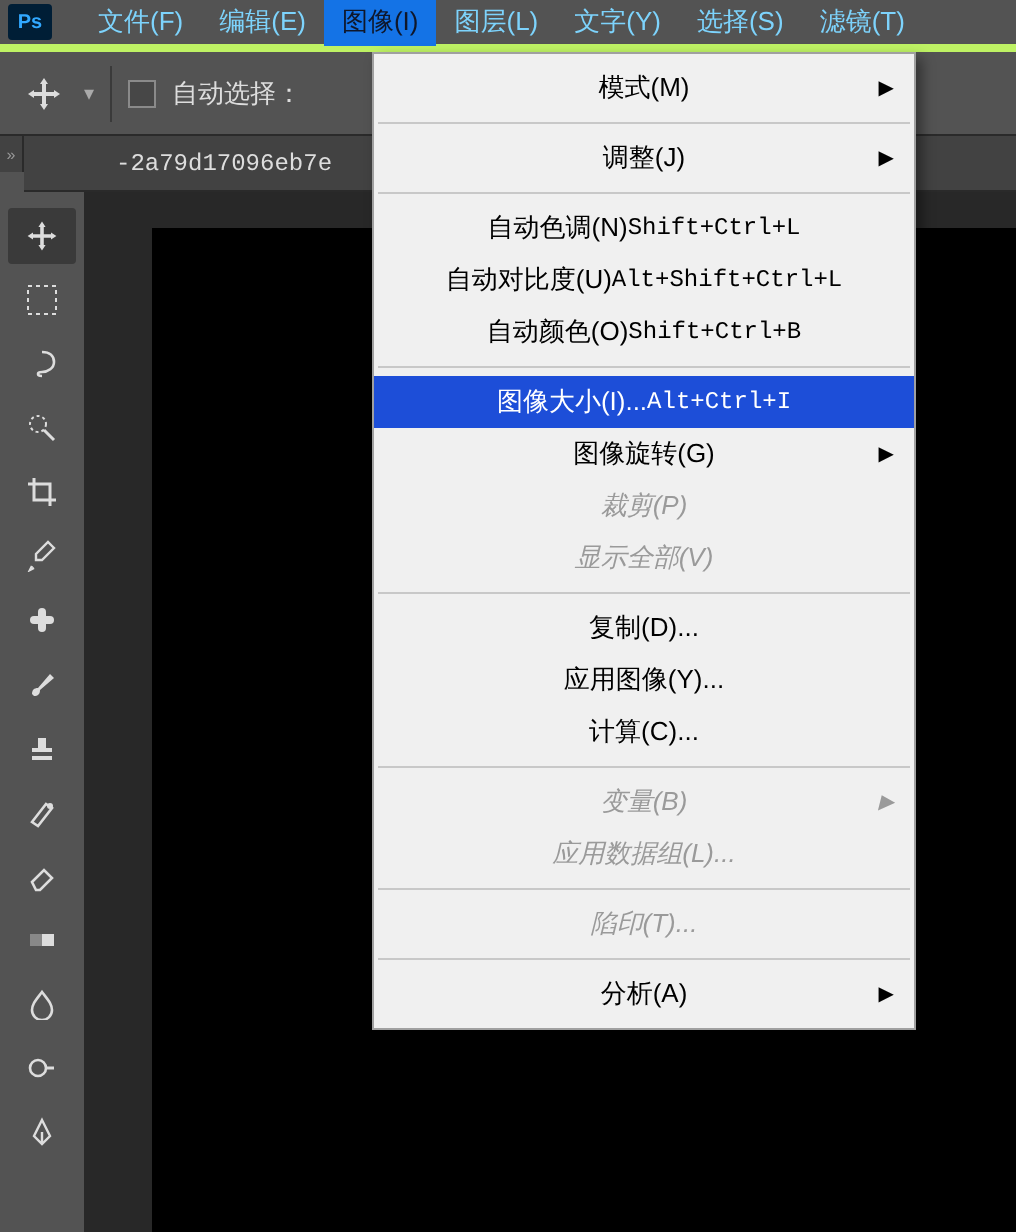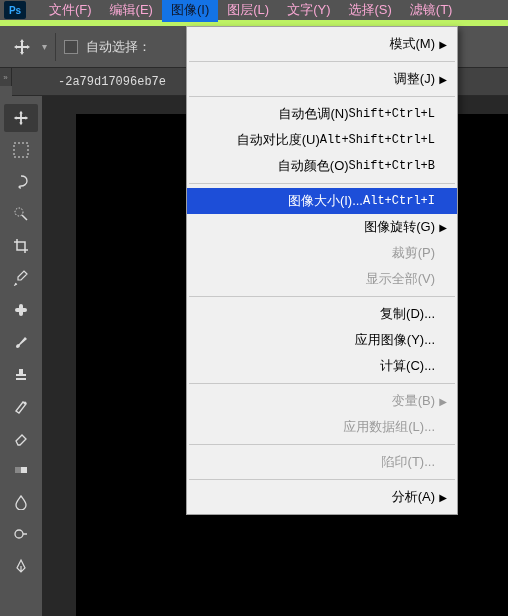--- a/index.html
+++ b/index.html
@@ -1,38 +1,38 @@
 <!DOCTYPE html>
 <html><head>
 <meta charset="utf-8">
 <style>
 * { margin: 0; padding: 0; box-sizing: border-box; font-family: "Microsoft YaHei", sans-serif; }
 body { width: 508px; height: 616px; background: #535353; overflow: hidden; position: relative; }
-.menubar { height: 26px; background: #535353; display: flex; align-items: center; padding-left: 4px; border-bottom: 6px solid #bef264; }
+.menubar { height: 26px; background: #535353; display: flex; align-items: center; padding-left: 4px; border-bottom: 4px solid #bef264; }
 .ps-logo { width: 22px; height: 18px; background: #001e36; color: #31a8ff; font-size: 10px; font-weight: bold; display: flex; align-items: center; justify-content: center; border-radius: 2px; margin-right: 14px; }
-.menu-item { color: #f9a8d4; font-size: 13px; padding: 3px 9px; cursor: pointer; }
+.menu-item { color: #7dd3fc; font-size: 13px; padding: 3px 9px; cursor: pointer; }
 .menu-item.active { background: #1473e6; color: #0f172a; }
 .toolbar { height: 42px; background: #535353; display: flex; align-items: center; padding-left: 10px; border-bottom: 1px solid #2a2a2a; gap: 8px; }
 .move-tool-icon { width: 24px; height: 24px; display: flex; align-items: center; justify-content: center; color: #ddd; }
 .divider { width: 1px; height: 28px; background: #3a3a3a; }
 .checkbox { width: 14px; height: 14px; border: 1px solid #8a8a8a; background: #474747; }
 .opt-label { color: #ddd; font-size: 13px; }
 .mini-strip { position: absolute; left: 0; top: 68px; width: 12px; height: 18px; background: #424242; color: #999; font-size: 8px; display: flex; align-items: center; justify-content: center; border-right: 1px solid #2a2a2a; }
 .tabbar { position: absolute; left: 12px; top: 68px; right: 0; height: 28px; background: #424242; display: flex; align-items: center; padding-left: 46px; border-bottom: 1px solid #2a2a2a; }
 .tab-label { color: #ddd; font-size: 12px; font-family: Liberation Mono, monospace; }
 .tool-panel { position: absolute; left: 0; top: 96px; width: 42px; bottom: 0; background: #535353; display: flex; flex-direction: column; align-items: center; padding-top: 8px; gap: 4px; }
 .tool-btn { width: 34px; height: 28px; display: flex; align-items: center; justify-content: center; color: #ddd; border-radius: 2px; }
 .tool-btn.selected { background: #3a3a3a; }
 .ruler-h { position: absolute; left: 42px; top: 96px; right: 0; height: 18px; background: #535353; border-bottom: 1px solid #2a2a2a; display: flex; align-items: center; color: #bbb; font-size: 9px; }
 .ruler-tick { position: absolute; top: 3px; }
 .canvas { position: absolute; left: 42px; top: 96px; right: 0; bottom: 0; background: #282828; }
 .doc-bg { position: absolute; left: 34px; top: 18px; right: 0; bottom: 0; background: #000; }
 .dropdown { position: absolute; left: 186px; top: 26px; width: 272px; background: #f0f0f0; border: 1px solid #a0a0a0; box-shadow: 3px 3px 6px rgba(0,0,0,.4); padding: 4px 0; }
-.dd-item { display: flex; align-items: center; justify-content: flex-end; padding: 4px 22px 4px 22px; font-size: 13px; color: #000; cursor: default; position: relative; }
-.dd-item.disabled { color: #9a9a9a; }
+.dd-item { display: flex; align-items: center; justify-content: center; padding: 4px 22px 4px 22px; font-size: 13px; color: #000; cursor: default; position: relative; }
+.dd-item.disabled { color: #9a9a9a; font-style: italic; }
 .dd-item.highlight { background: #1d4ed8; color: #fff; }
 .dd-sep { height: 1px; background: #c8c8c8; margin: 4px 2px; }
 .dd-arrow { position: absolute; right: 10px; font-size: 10px; }
 .shortcut { font-size: 12px; font-family: Liberation Mono, monospace; }
 </style>
 </head>
 <body>
 
 <div class="menubar">
   <div class="ps-logo">Ps</div>

